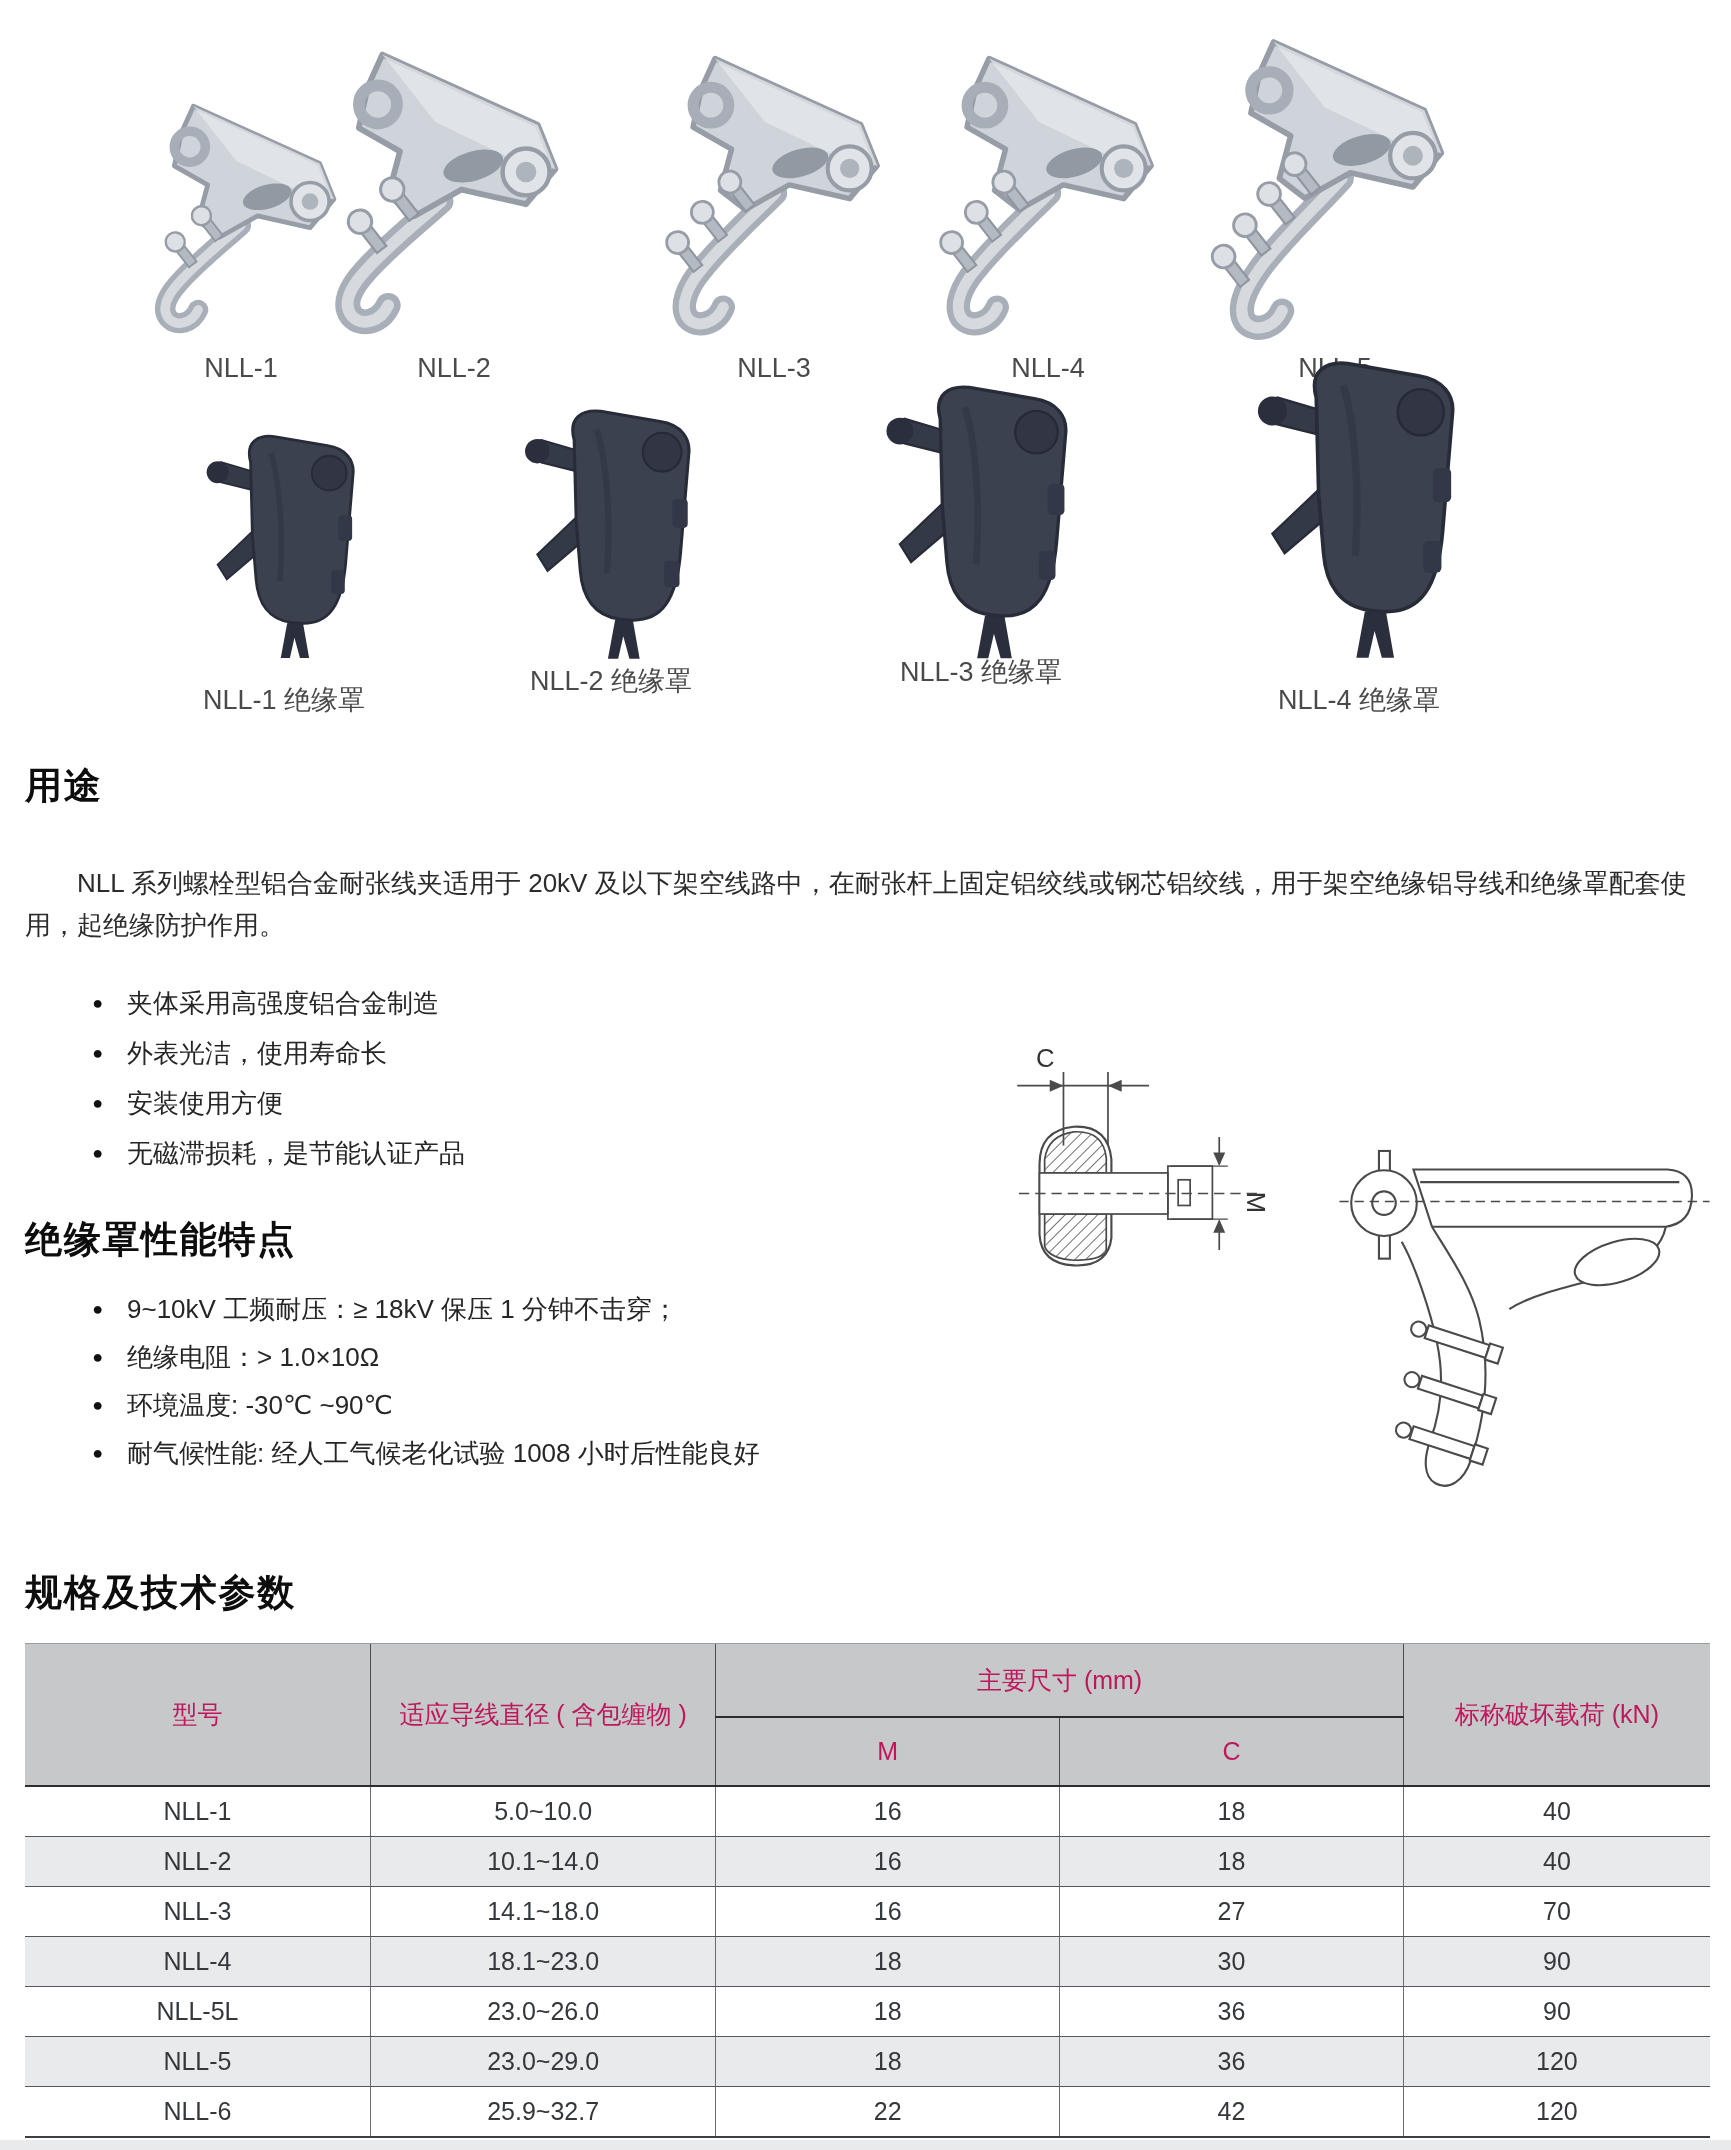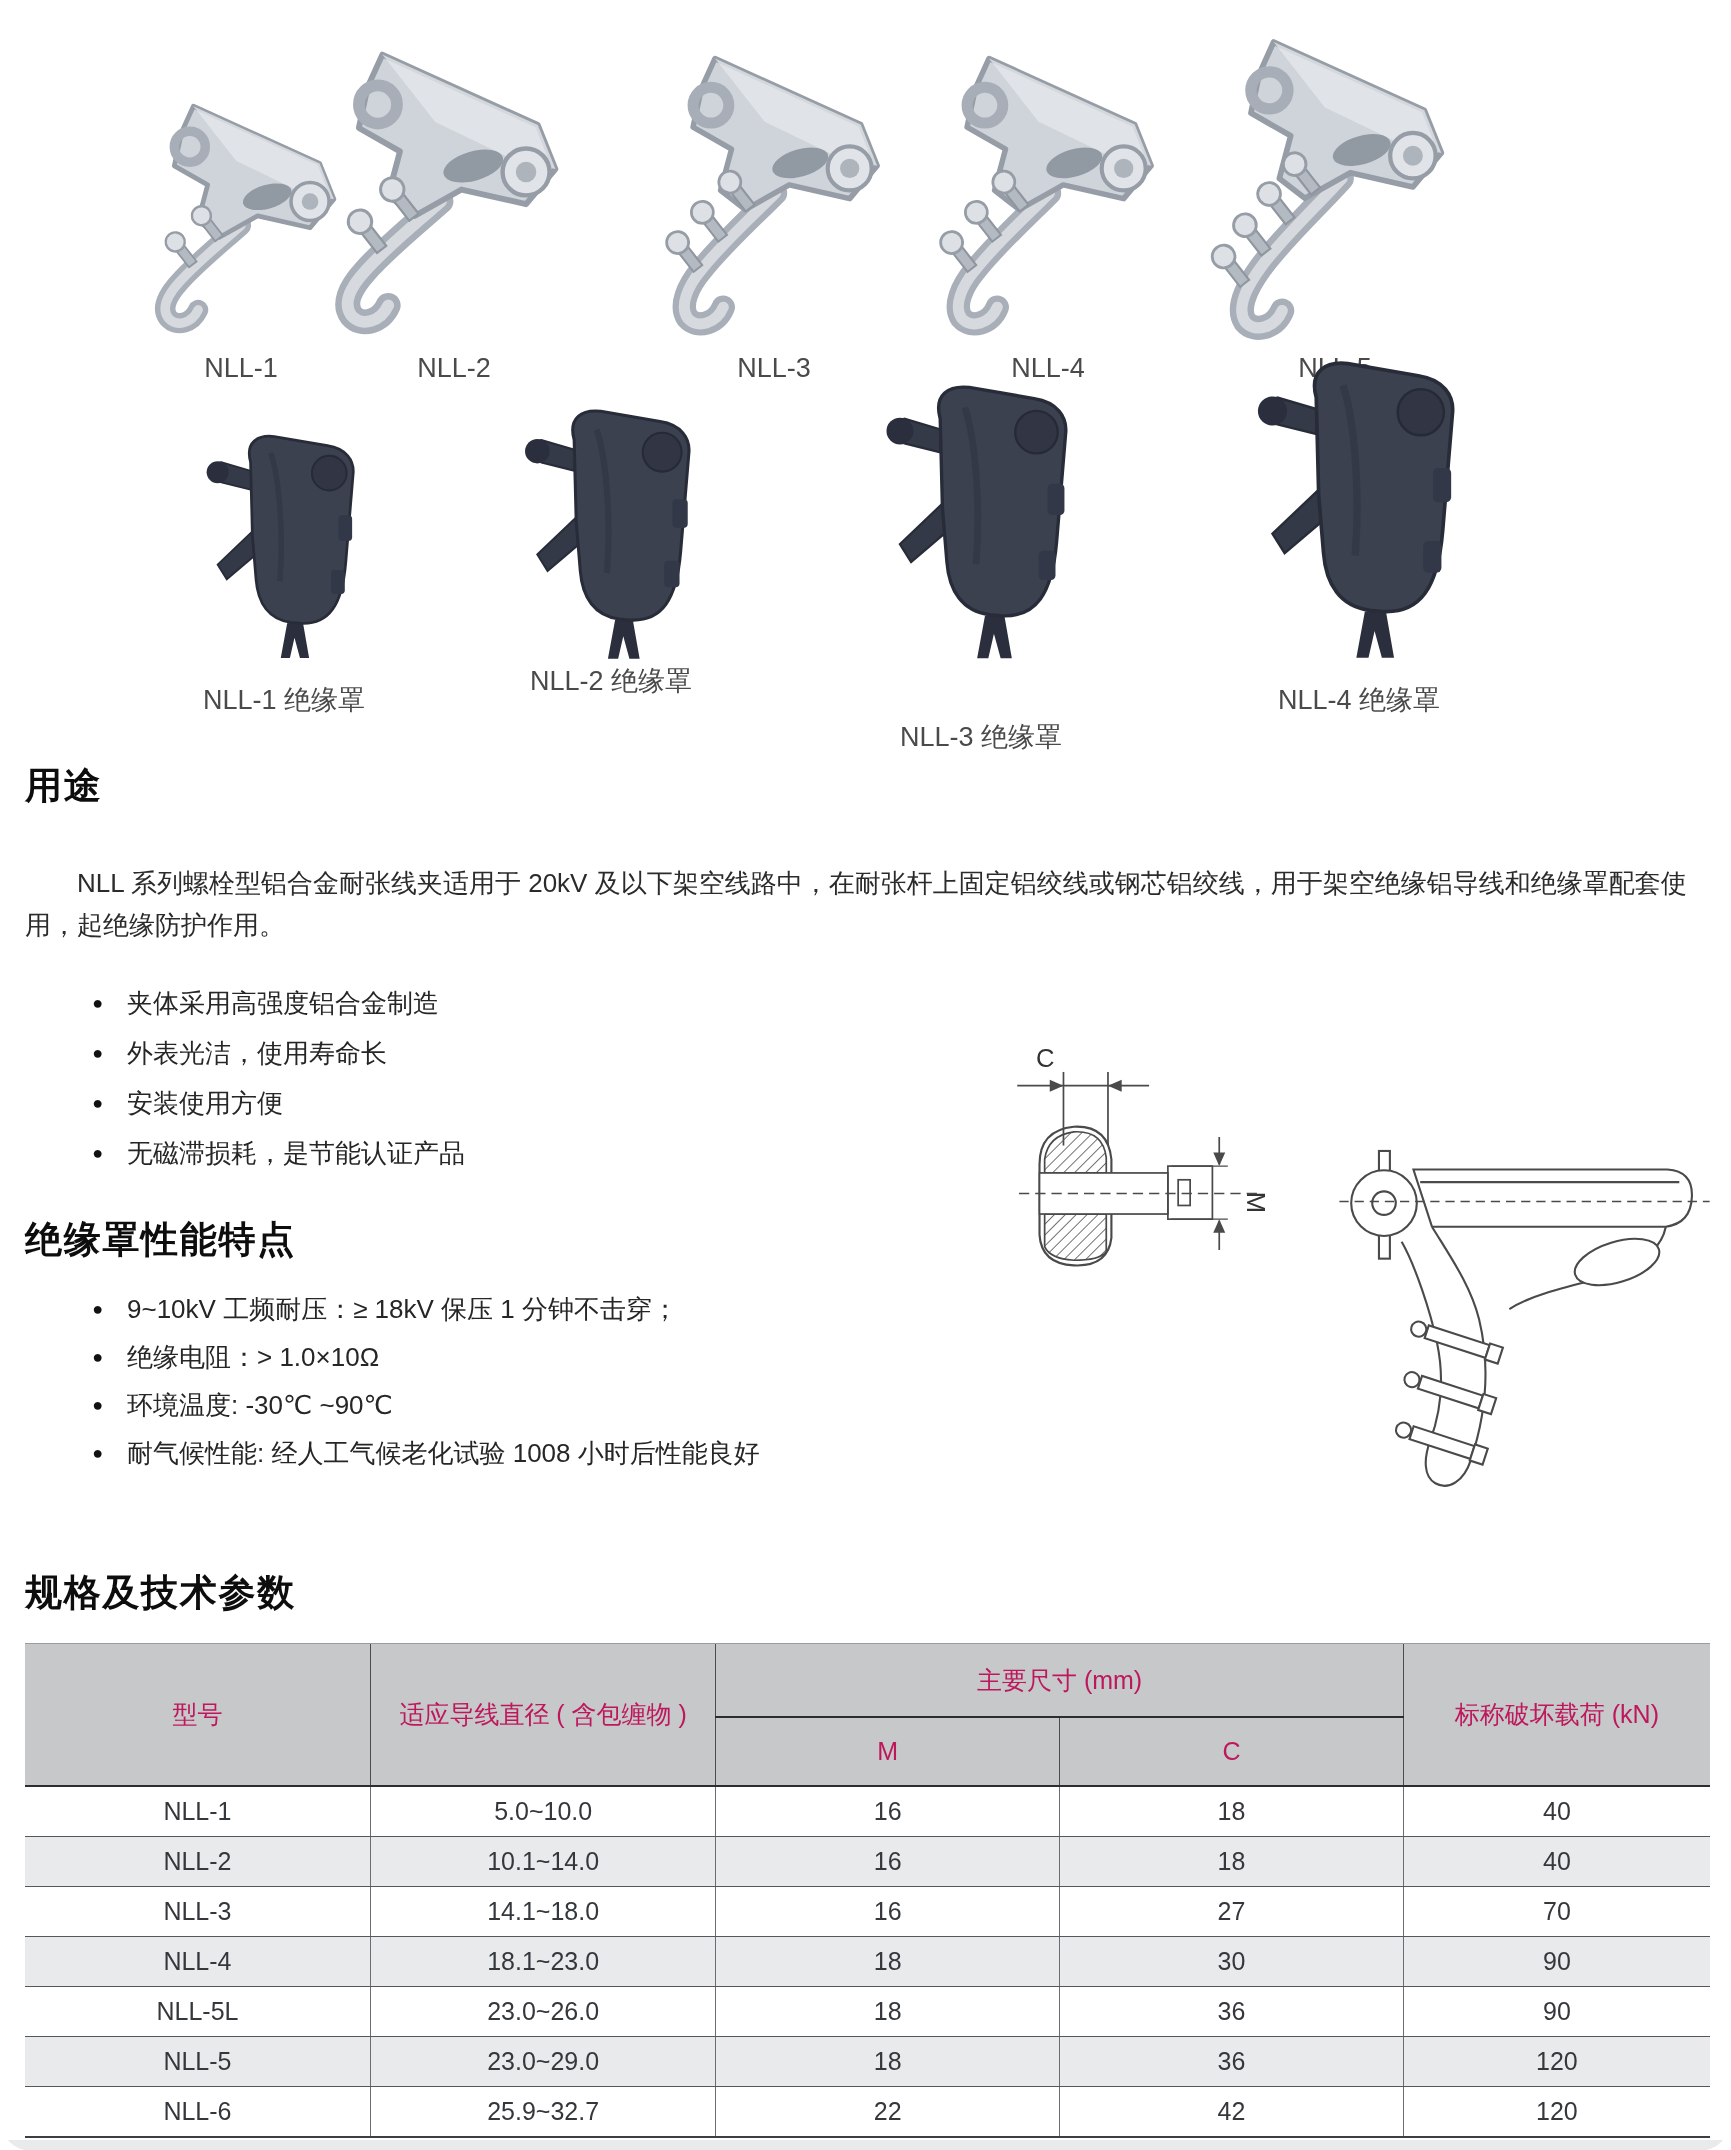--- a/index.html
+++ b/index.html
@@ -1,17 +1,17 @@
 <!DOCTYPE html>
 <html lang="zh" style="font-size:13.3px"><head>
 <meta charset="utf-8">
 <style>
   html,body{margin:0;padding:0;background:#fff;}
   body{font-family:"Liberation Sans","DejaVu Sans",sans-serif;color:#2d2d2d;}
-  #page{position:relative;width:1731px;height:2151px;background:#ffffff;overflow:hidden;border-radius:32px;}
+  #page{position:relative;width:1731px;height:2151px;background:#ffffff;overflow:hidden;}
 
   .fig{position:absolute;}
   .prod-label{position:absolute;transform:translateX(-50%);font-size:27px;color:#4a4a4a;white-space:nowrap;}
 
   .section{position:absolute;left:25px;width:1685px;}
   .section h2{margin:0;font-size:37px;font-weight:bold;color:#0d0d0d;letter-spacing:1.7px;line-height:1;}
   .usage p{margin:58px 0 0 0;font-size:26px;line-height:42px;color:#2b2b2b;text-indent:52px;}
 
   ul.bullets{list-style:none;margin:0;padding:0 0 0 67px;}
   .structure ul.bullets{margin-top:25px;}
@@ -219,21 +219,21 @@
       <path d="M64,40 C58,18 72,10 90,12 L148,22 C168,25 178,38 176,54 L168,150 C164,196 150,218 118,216 L108,215 C84,212 72,194 70,168 L66,120 Z" fill="#3c4150" stroke="#282c38" stroke-width="3"></path>
       <circle cx="150" cy="52" r="19" fill="#313544" stroke="#262a36" stroke-width="2"></circle>
       <rect x="160" y="98" width="15" height="28" rx="4" fill="#333849"></rect>
       <rect x="152" y="158" width="15" height="26" rx="4" fill="#333849"></rect>
       <path d="M86,30 C96,60 100,120 96,170" stroke="#2f3443" stroke-width="6" fill="none" opacity="0.6"></path>
     </svg>
   </div>
 
   <span class="prod-label" style="left:284px;top:682px">NLL-1 绝缘罩</span>
   <span class="prod-label" style="left:611px;top:663px">NLL-2 绝缘罩</span>
-  <span class="prod-label" style="left:981px;top:719px">NLL-3 绝缘罩</span>
+  <span class="prod-label" style="left:981px;top:654px">NLL-3 绝缘罩</span>
   <span class="prod-label" style="left:1359px;top:682px">NLL-4 绝缘罩</span>
 
   <div class="section usage" style="top:767px">
     <h2>用途</h2>
     <p>NLL 系列螺栓型铝合金耐张线夹适用于 20kV 及以下架空线路中，在耐张杆上固定铝绞线或钢芯铝绞线，用于架空绝缘铝导线和绝缘罩配套使用，起绝缘防护作用。</p>
   </div>
 
   <div class="section structure" style="top:953px;width:957px">
     <ul class="bullets">
 

